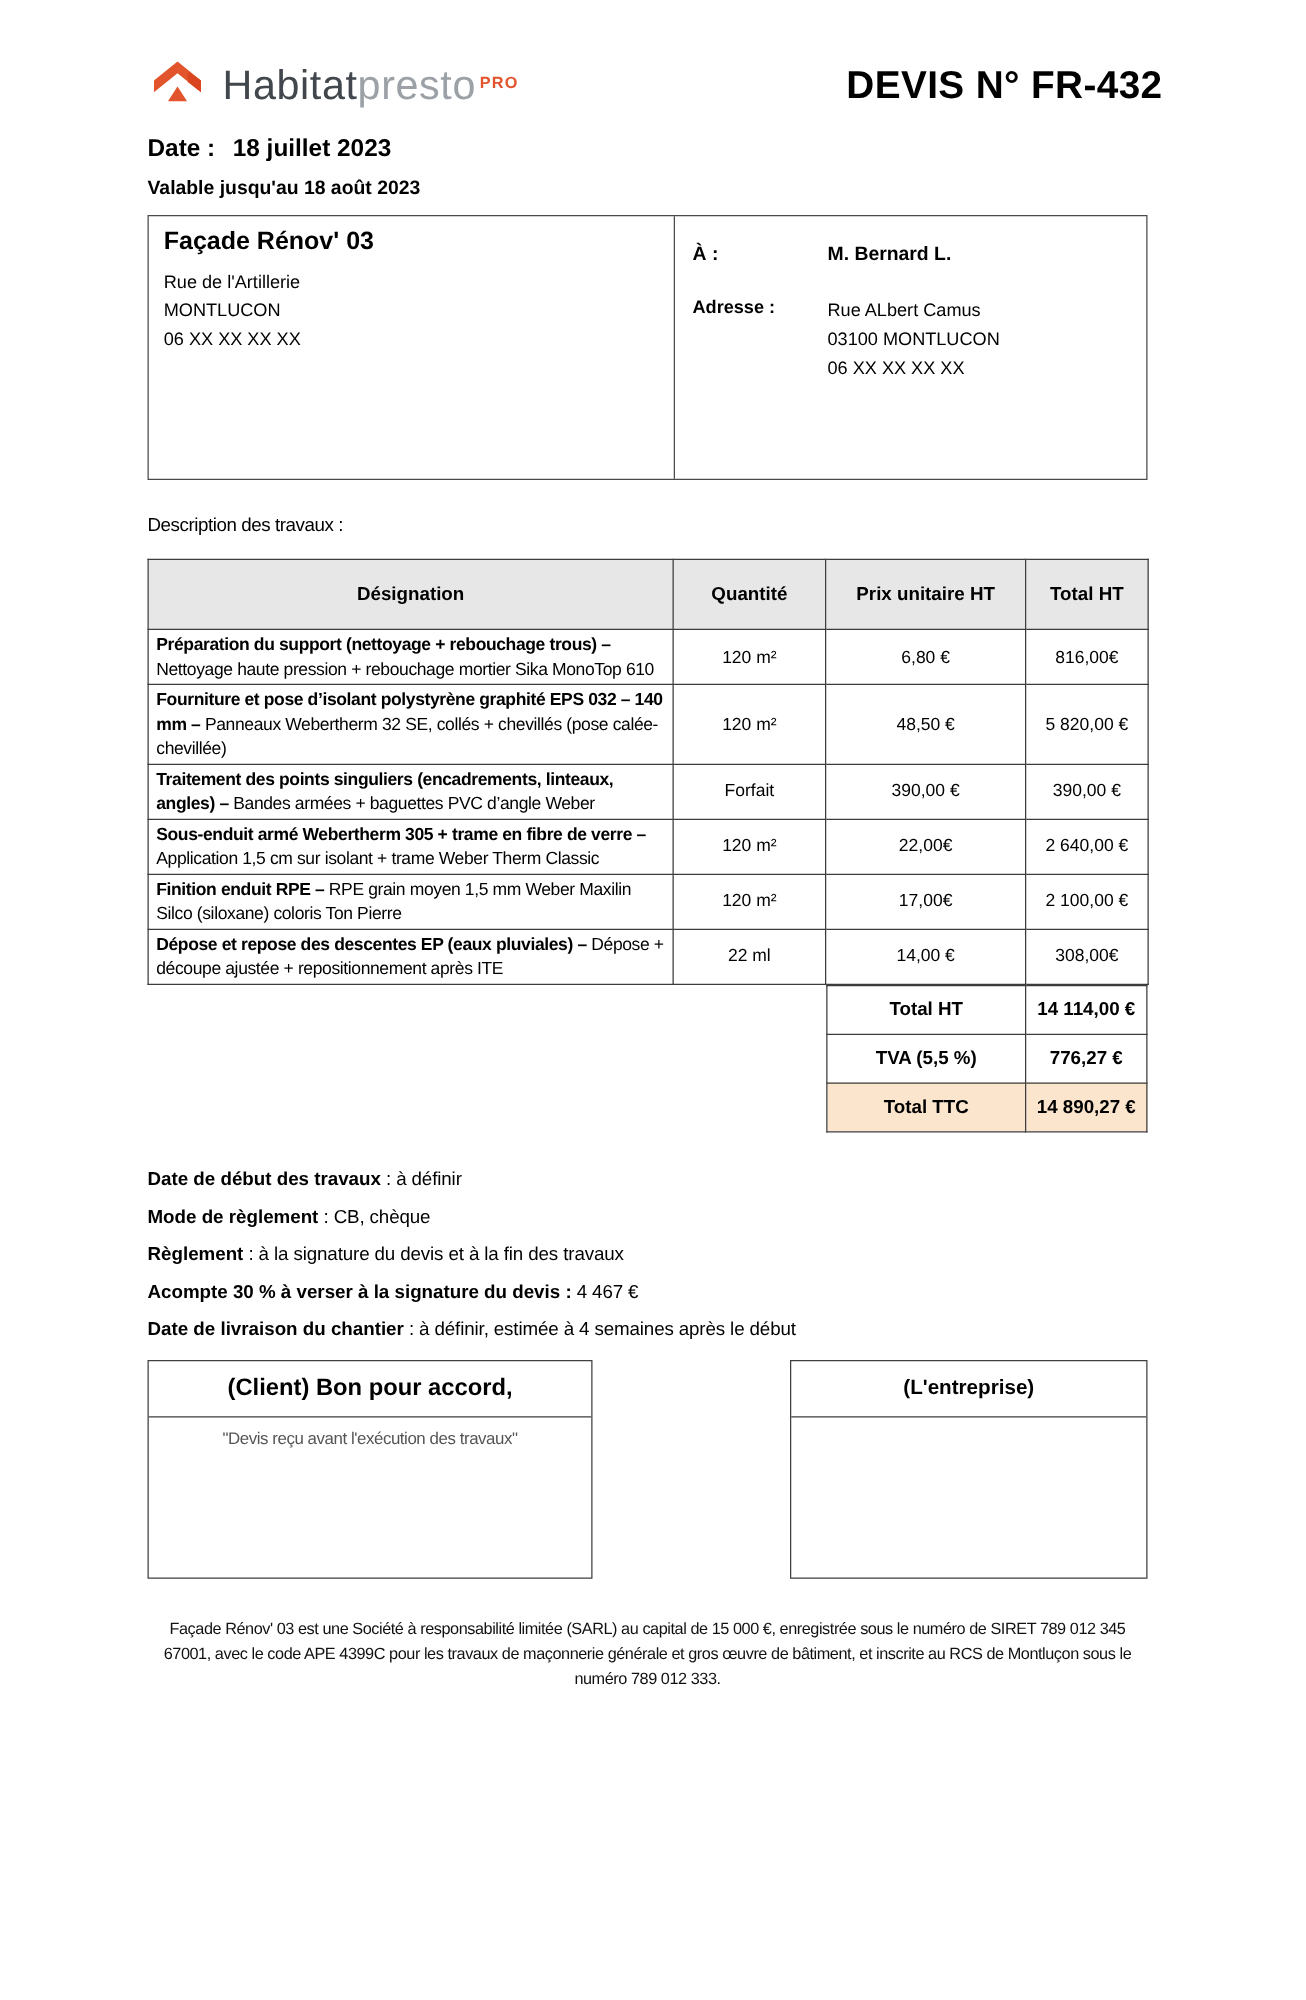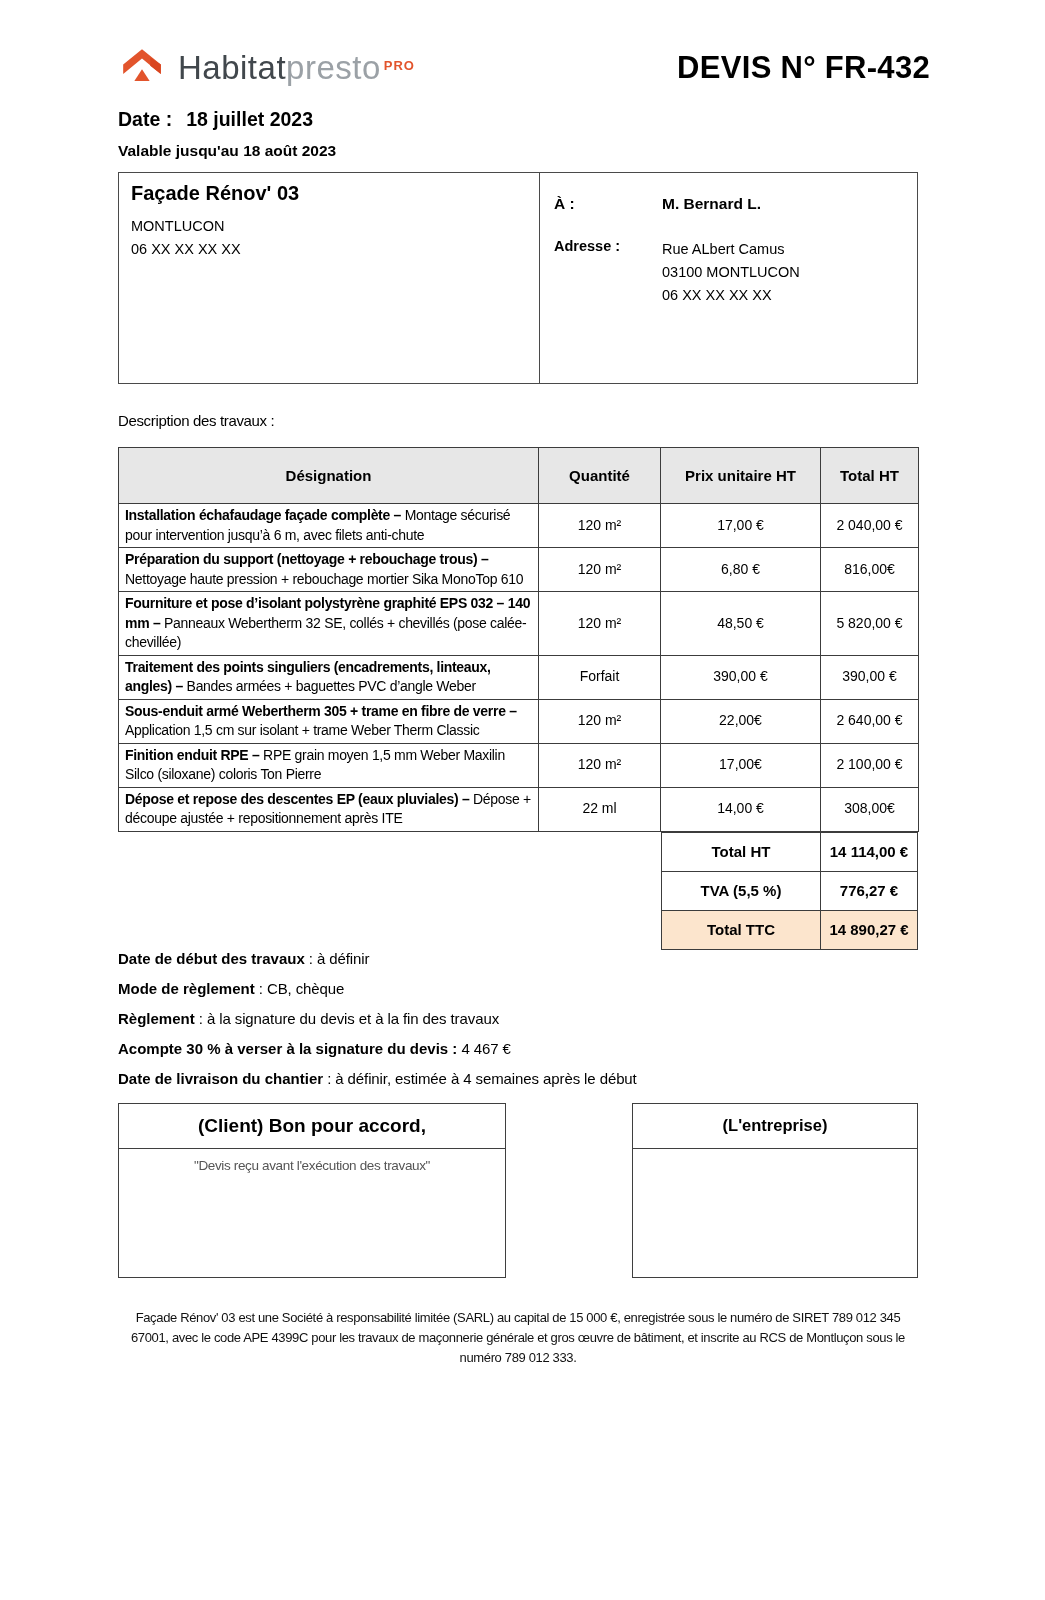--- a/index.html
+++ b/index.html
@@ -57,28 +57,28 @@
   td.num { text-align:center; vertical-align:middle; }
 
   
   table.totals { border-collapse:collapse; margin-left:auto; margin-right:0; table-layout:fixed; }
   table.totals td { border:1.2px solid #3c3c3c; height:39px; text-align:center; vertical-align:middle; font-weight:bold; font-size:15px; }
   table.totals .t-label { width:159px; }
   table.totals .t-value { width:97px; }
   tr.highlight td { background: var(--highlight); }
 
   
-  .terms { }
+  .terms { margin-top:29px; }
   .term-line { font-size:15px; margin-bottom:13px; letter-spacing:-0.1px; }
   .term-line b { letter-spacing:0; }
 
   
   .signatures { display:flex; justify-content:space-between; margin-top:16px; }
   .sig-box { border:1.5px solid #3f3f3f; height:175px; }
-  .sig-client { width:388px; }
+  .sig-client { width:356px; }
   .sig-company { width:286px; }
   .sig-head { height:45px; border-bottom:1.5px solid #3f3f3f; display:flex; align-items:center; justify-content:center; font-weight:bold; }
   .sig-client .sig-head { font-size:19px; }
   .sig-company .sig-head { font-size:16.5px; }
   .sig-note { text-align:center; margin-top:9px; color:#555; font-size:13.5px; letter-spacing:-0.35px; }
 
   
   .footer { margin-top:30px; text-align:center; font-size:13px; line-height:20px; letter-spacing:-0.35px; color:#111; }
 </style>
 </head>
@@ -103,20 +103,21 @@
   <div class="content">
 
     <div class="date-block">
       <div class="date-line"><span class="date-label">Date :</span><span>18 juillet 2023</span></div>
       <div class="valid-line">Valable jusqu'au 18 août 2023</div>
     </div>
 
     <div class="parties">
       <div class="party-left">
         <div class="company-name">Façade Rénov' 03</div>
+        <div class="addr-line">Rue de l'Artillerie</div>
         <div class="addr-line">MONTLUCON</div>
         <div class="addr-line">06 XX XX XX XX</div>
       </div>
       <div class="party-right">
         <div class="to-row">
           <span class="to-label">À :</span>
           <span class="to-name">M. Bernard L.</span>
         </div>
         <div class="adr-row">
           <span class="adr-label">Adresse :</span>
@@ -142,26 +143,20 @@
         </colgroup>
       <thead>
         <tr>
           <th>Désignation</th>
           <th>Quantité</th>
           <th>Prix unitaire HT</th>
           <th>Total HT</th>
         </tr>
       </thead>
       <tbody>
-        <tr>
-          <td class="designation"><b>Installation échafaudage façade complète –</b><span> Montage sécurisé pour intervention jusqu’à 6 m, avec filets anti-chute</span></td>
-          <td class="num">120 m²</td>
-          <td class="num">17,00 €</td>
-          <td class="num">2 040,00 €</td>
-        </tr>
         <tr>
           <td class="designation"><b>Préparation du support (nettoyage + rebouchage trous) –</b><span> Nettoyage haute pression + rebouchage mortier Sika MonoTop 610</span></td>
           <td class="num">120 m²</td>
           <td class="num">6,80 €</td>
           <td class="num">816,00€</td>
         </tr>
         <tr>
           <td class="designation"><b>Fourniture et pose d’isolant polystyrène graphité EPS 032 – 140 mm –</b><span> Panneaux Webertherm 32 SE, collés + chevillés (pose calée-chevillée)</span></td>
           <td class="num">120 m²</td>
           <td class="num">48,50 €</td>

